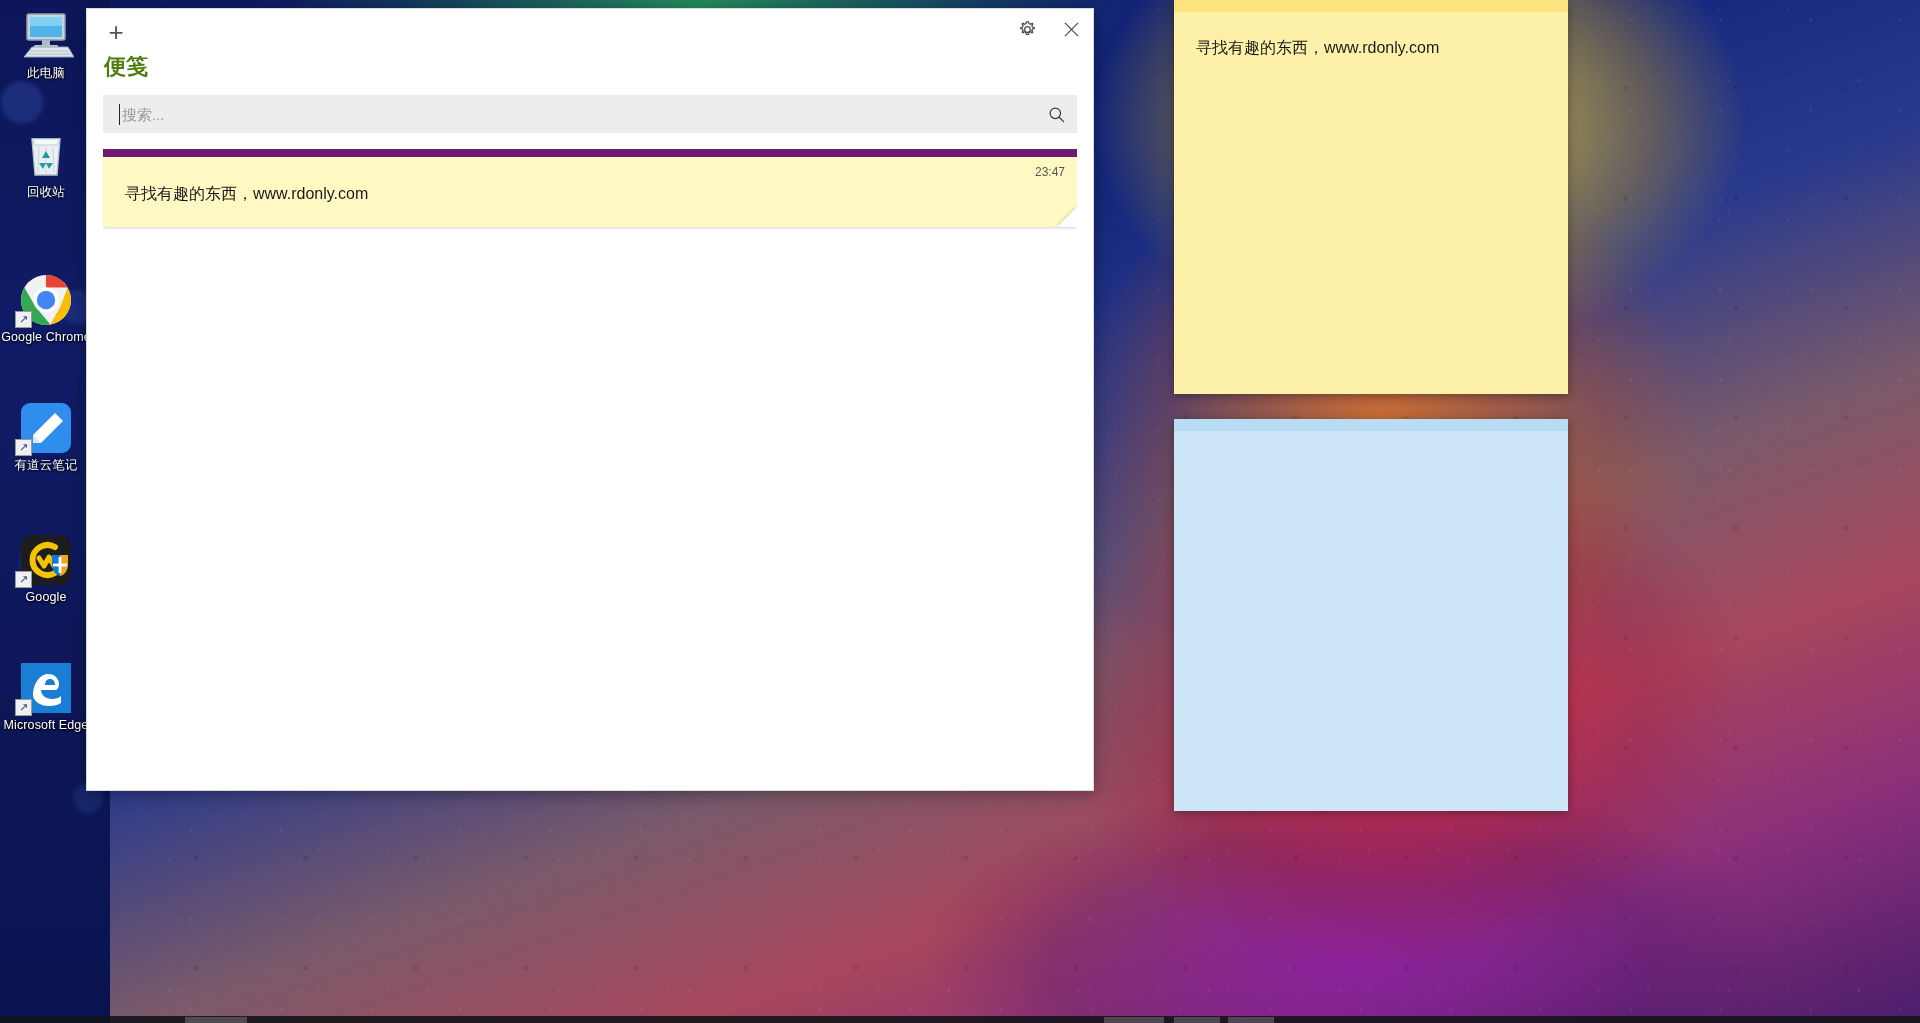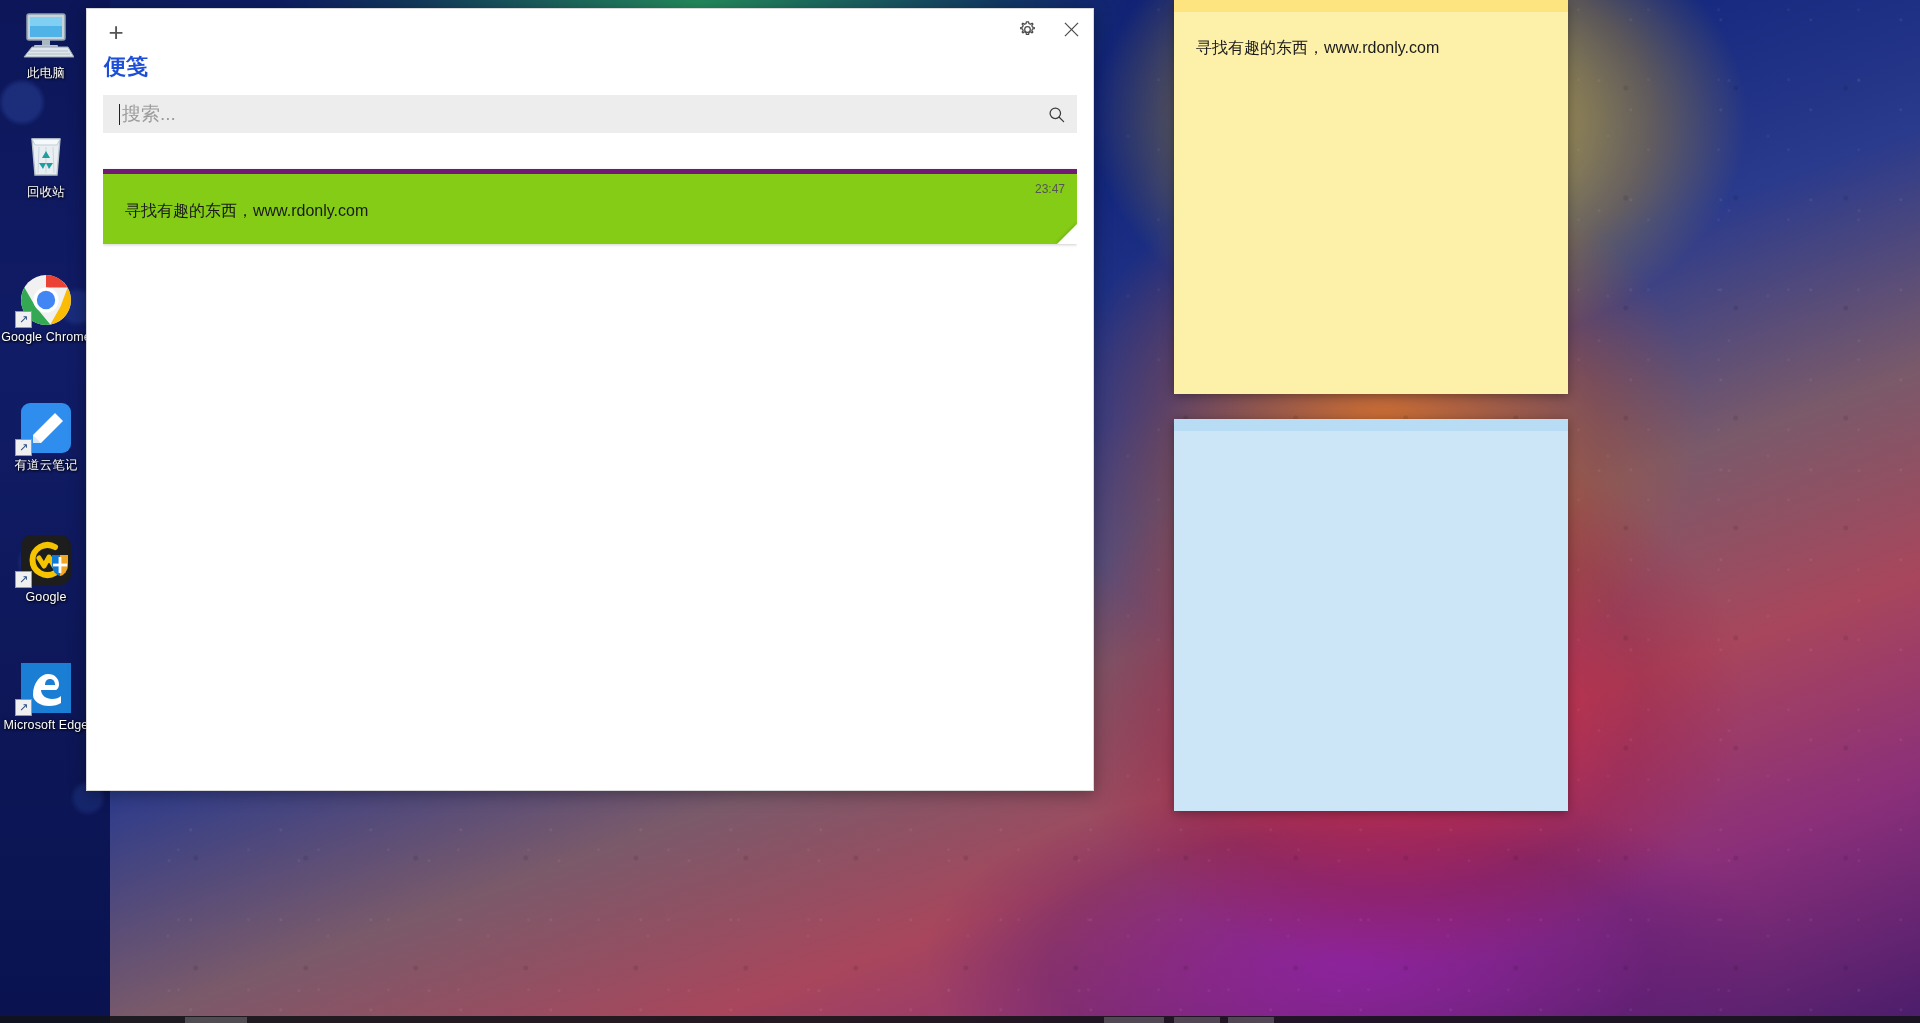--- a/index.html
+++ b/index.html
@@ -145,21 +145,21 @@
     display: flex;
     align-items: center;
     justify-content: center;
     color: #4a4a4a;
     cursor: default;
   }
 
   .nw-title {
     font-size: 22px;
     font-weight: bold;
-    color: #1d4ed8;
+    color: #4d7c0f;
     margin: -6px 0 0 17px;
     line-height: 28px;
   }
 
   .nw-searchwrap {
     margin: 14px 16px 0 16px;
     height: 38px;
     background: #ededed;
     display: flex;
     align-items: center;
@@ -172,21 +172,21 @@
     width: 1px;
     height: 21px;
     background: #222;
   }
   .nw-search-input {
     flex: 1;
     border: none;
     outline: none;
     background: transparent;
     font-family: inherit;
-    font-size: 19px;
+    font-size: 15px;
     color: #1a1a1a;
     padding: 0 8px 0 19px;
     height: 36px;
   }
   .nw-search-input::placeholder { color: #9b9b9b; }
   .nw-search-icon {
     width: 42px;
     display: flex;
     align-items: center;
     justify-content: center;
@@ -194,25 +194,24 @@
     cursor: default;
   }
 
   .nw-list {
     margin: 16px 16px 0 16px;
     flex: 1;
     overflow: hidden;
   }
   .note-card {
     position: relative;
-    background: #84cc16;
-    border-top: 5px solid #701a75;
+    background: #fef9c3;
+    border-top: 8px solid #701a75;
     min-height: 66px;
     box-shadow: 0 1px 3px rgba(0,0,0,0.18);
-    margin-top: 20px;
   }
   .note-card .time {
     position: absolute;
     right: 12px;
     top: 8px;
     font-size: 12px;
     color: #555;
   }
   .note-card .body {
     padding: 26px 90px 22px 22px;

